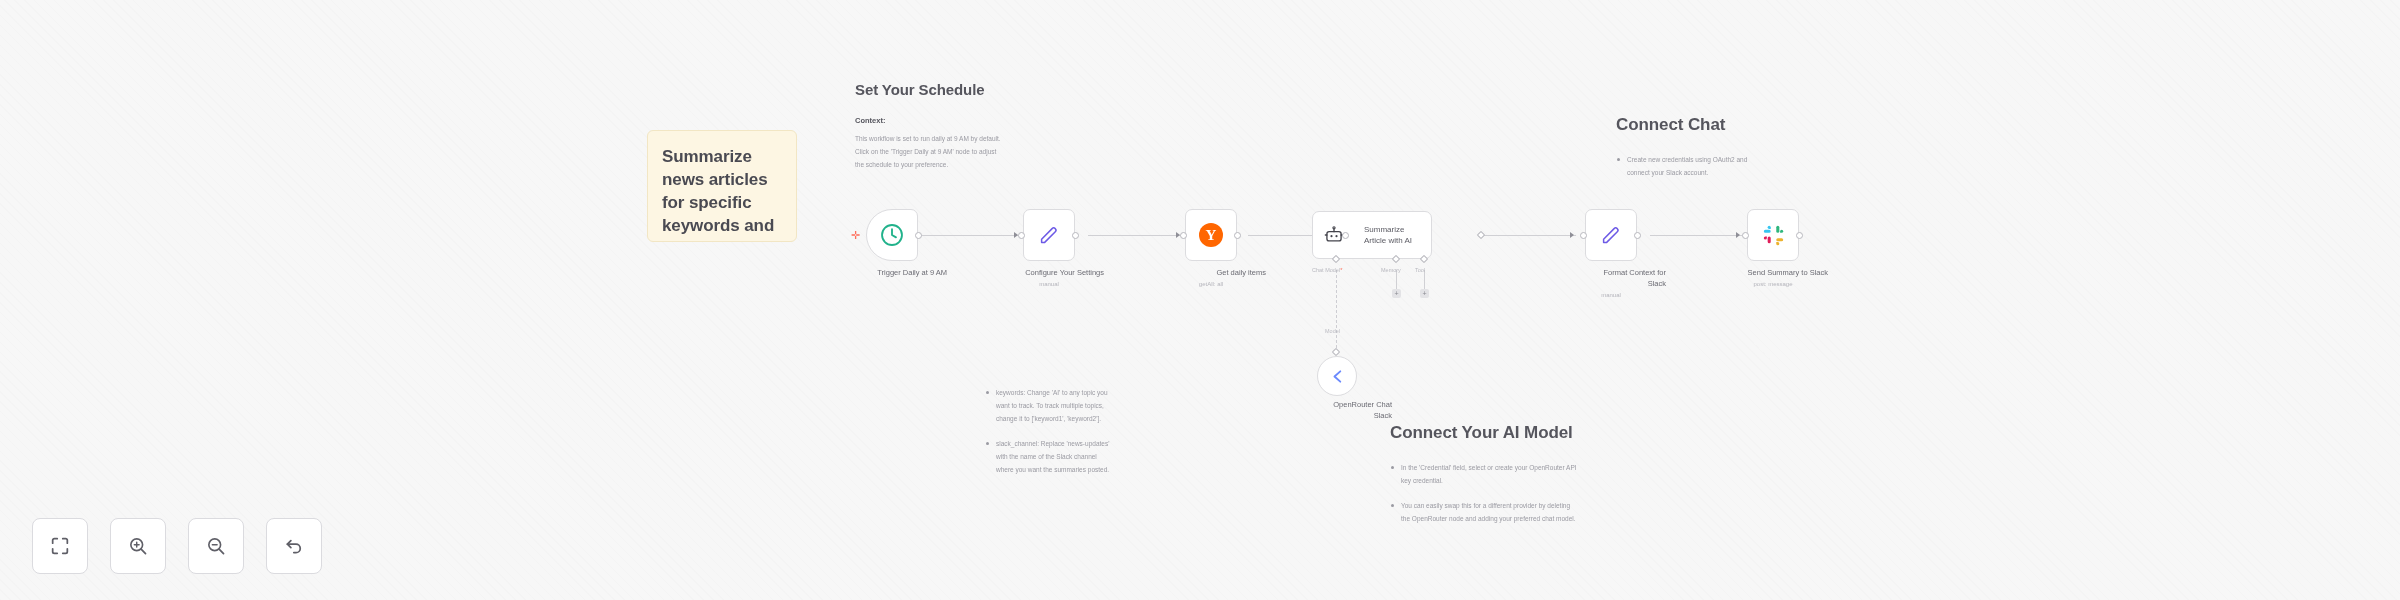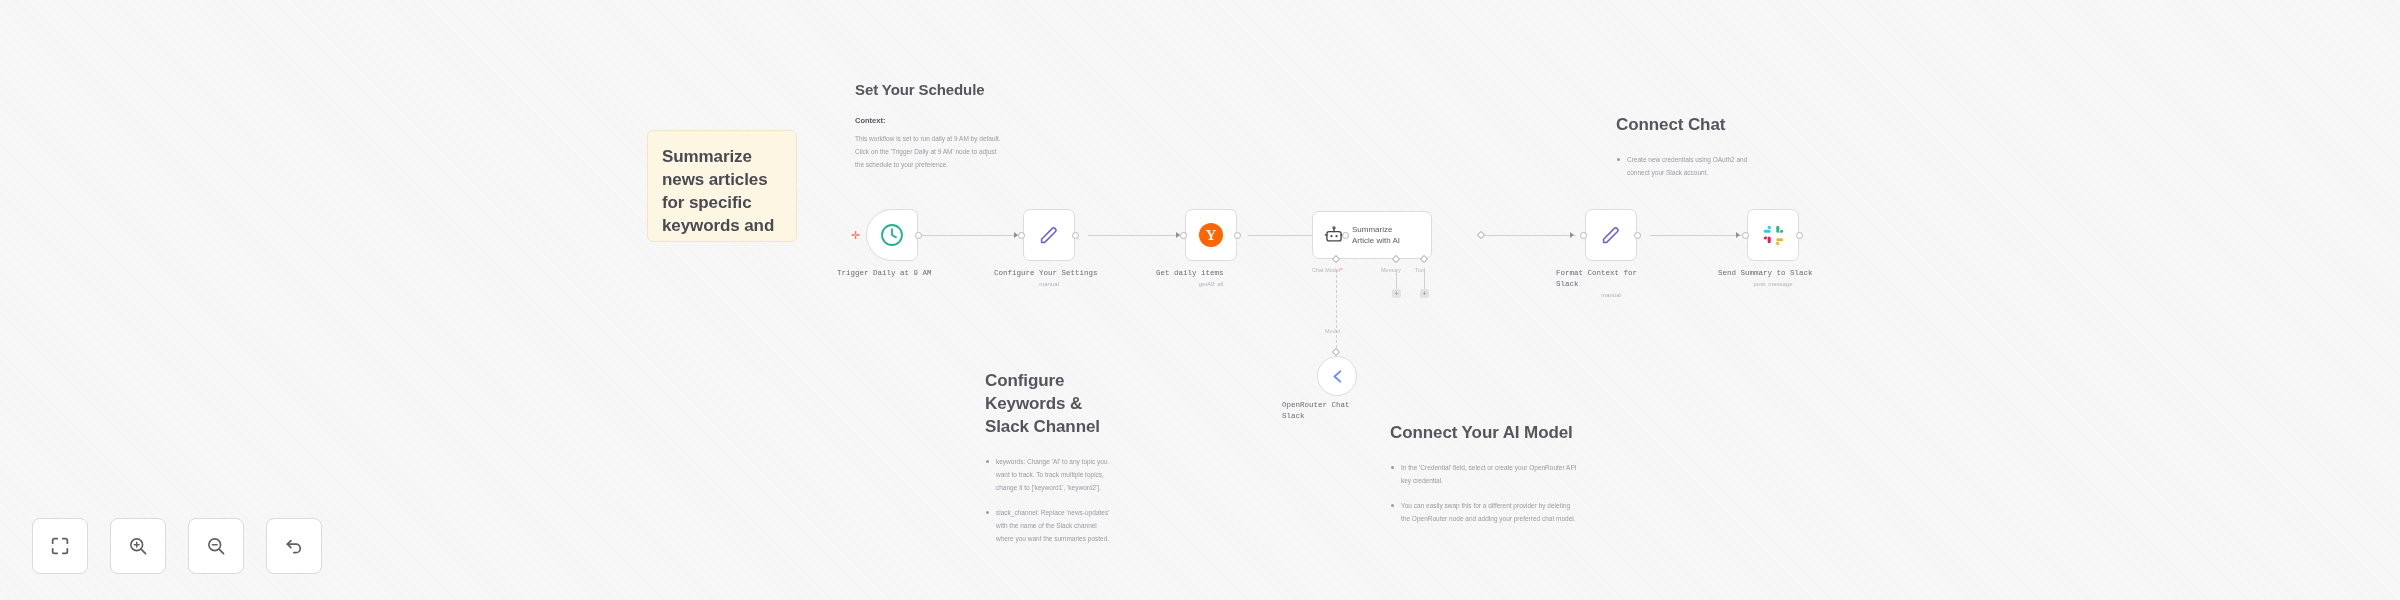--- a/index.html
+++ b/index.html
@@ -87,38 +87,37 @@
   .node.sq { width: 52px; height: 52px; }
   .node.trigger {
     width: 52px; height: 52px;
     border-radius: 26px 7px 7px 26px;
   }
   .node.agent {
     width: 120px; height: 48px;
     border-radius: 7px;
     justify-content: flex-start;
     padding-left: 11px;
-    gap: 8px;
+    gap: 20px;
   }
   .node.circle {
     width: 40px; height: 40px;
     border-radius: 50%;
   }
   .node-label {
     position: absolute;
     top: 58px;
     left: 50%;
     transform: translateX(-50%);
     width: 110px;
-    text-align: left;
+    text-align: right;
     font-size: 7.5px;
     line-height: 1.45;
     color: #6b6b73;
     white-space: pre-line;
-    font-family: Liberation Mono, monospace;
   }
   .node-sub {
     position: absolute;
     left: 50%;
     transform: translateX(-50%);
     width: 110px;
     text-align: center;
     font-size: 6px;
     color: #b4b4bb;
   }
@@ -231,21 +230,20 @@
   </div>
 
   <div class="note note-big" style="left:1616px; top:82px; width:140px;">
     <h3>Connect Chat</h3>
     <ul>
       <li>Create new credentials using OAuth2 and connect your Slack account.</li>
     </ul>
   </div>
 
   <div class="note note-big" style="left:985px; top:338px; width:128px;">
-    <h3>Configure Keywords &amp; Slack Channel</h3>
     <ul>
       <li>keywords: Change 'AI' to any topic you want to track. To track multiple topics, change it to ['keyword1', 'keyword2'].</li>
       <li>slack_channel: Replace 'news-updates' with the name of the Slack channel where you want the summaries posted.</li>
     </ul>
   </div>
 
   <div class="note note-big" style="left:1390px; top:390px; width:190px;">
     <h3>Connect Your AI Model</h3>
     <ul>
       <li>In the 'Credential' field, select or create your OpenRouter API key credential.</li>

